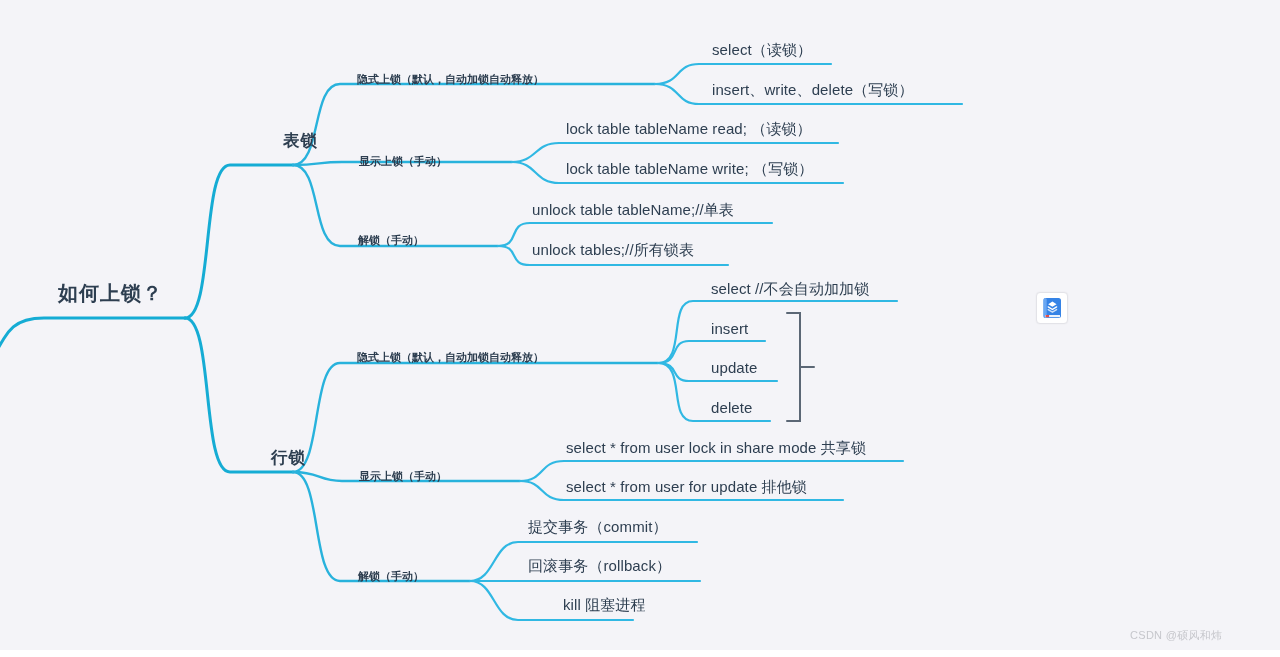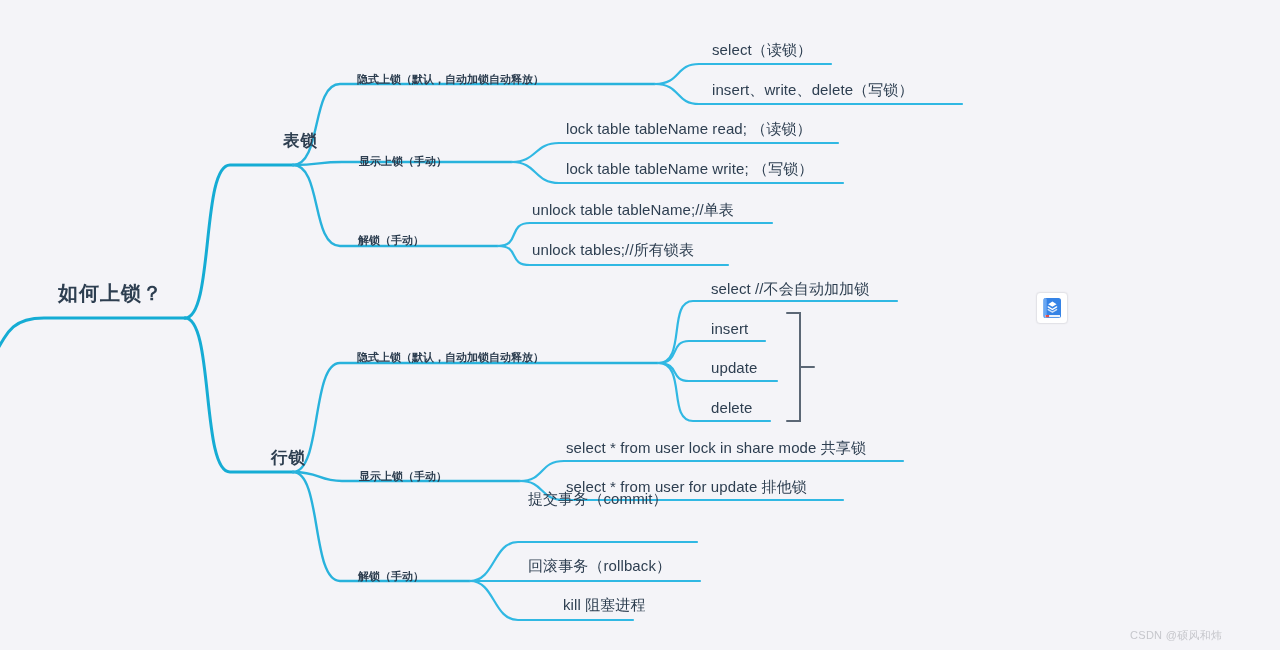--- a/index.html
+++ b/index.html
@@ -91,21 +91,21 @@
   <div class="label leaf" style="left:711px;top:280px;">select //不会自动加加锁</div>
   <div class="label leaf" style="left:711px;top:320px;">insert</div>
   <div class="label leaf" style="left:711px;top:359px;">update</div>
   <div class="label leaf" style="left:711px;top:399px;">delete</div>
 
   <div class="label branch" style="left:359px;top:456px;">显示上锁（手动）</div>
   <div class="label leaf" style="left:566px;top:478px;">select * from user for update 排他锁</div>
   <div class="label leaf" style="left:566px;top:439px;">select * from user lock in share mode 共享锁</div>
 
   <div class="label branch" style="left:358px;top:556px;">解锁（手动）</div>
-  <div class="label leaf" style="left:528px;top:490px;text-align:right;">提交事务（commit）</div>
+  <div class="label leaf" style="left:528px;top:518px;text-align:right;">提交事务（commit）</div>
   <div class="label leaf" style="left:528px;top:557px;">回滚事务（rollback）</div>
   <div class="label leaf" style="left:530px;top:596px;margin-left:33px;">kill 阻塞进程</div>
 
   <div class="float-icon" style="left:1036px;top:292px;">
     <svg width="24" height="24" viewBox="0 0 24 24">
       <rect x="3.5" y="2" width="17.5" height="20" rx="2.5" fill="var(--icon-blue)"></rect>
       <rect x="3.5" y="2" width="3.2" height="20" rx="1.5" fill="#6aa7f2"></rect>
       <rect x="5" y="19" width="15" height="2.2" fill="#ffffff" opacity="0.9"></rect>
       <rect x="5.5" y="19" width="3.6" height="2.2" fill="var(--icon-red)"></rect>
       <path d="M12.4 5.6 L16.6 8.2 L12.4 10.8 L8.2 8.2 Z" fill="#ffffff"></path>

